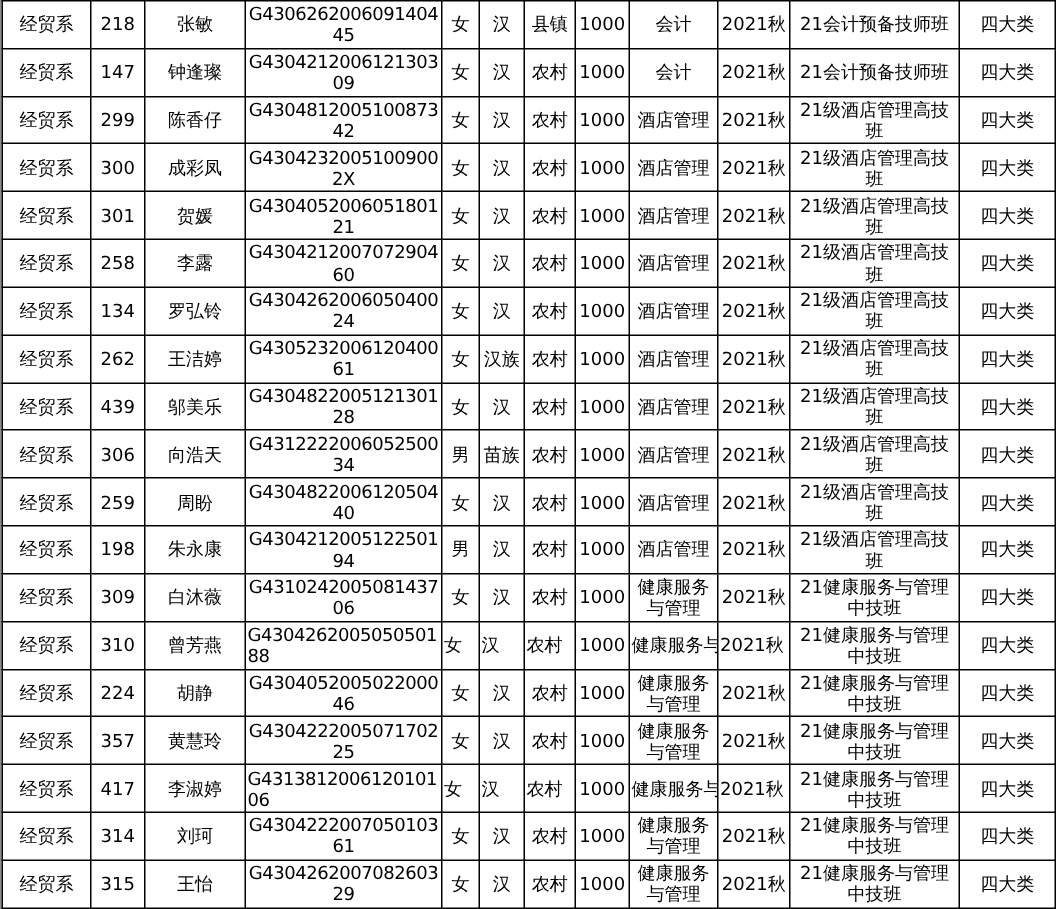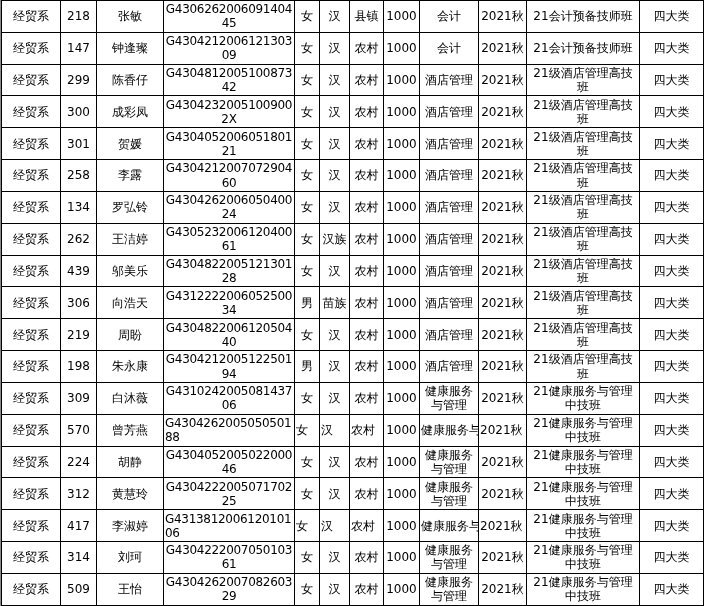--- a/index.html
+++ b/index.html
@@ -202,21 +202,21 @@
     <td class="col-eth">苗族</td>
     <td class="col-area">农村</td>
     <td class="col-amount">1000</td>
     <td class="col-major">酒店管理</td>
     <td class="col-term">2021秋</td>
     <td class="col-class_name">21级酒店管理高技班</td>
     <td class="col-cat">四大类</td>
   </tr>
       <tr>
     <td class="col-dept">经贸系</td>
-    <td class="col-no">219</td>
+    <td class="col-no">259</td>
     <td class="col-name">周盼</td>
     <td class="col-id">G430482200612050440</td>
     <td class="col-gender">女</td>
     <td class="col-eth">汉</td>
     <td class="col-area">农村</td>
     <td class="col-amount">1000</td>
     <td class="col-major">酒店管理</td>
     <td class="col-term">2021秋</td>
     <td class="col-class_name">21级酒店管理高技班</td>
     <td class="col-cat">四大类</td>
@@ -244,21 +244,21 @@
     <td class="col-eth">汉</td>
     <td class="col-area">农村</td>
     <td class="col-amount">1000</td>
     <td class="col-major">健康服务与管理</td>
     <td class="col-term">2021秋</td>
     <td class="col-class_name">21健康服务与管理中技班</td>
     <td class="col-cat">四大类</td>
   </tr>
       <tr class="dense">
     <td class="col-dept">经贸系</td>
-    <td class="col-no">570</td>
+    <td class="col-no">310</td>
     <td class="col-name">曾芳燕</td>
     <td class="col-id">G430426200505050188</td>
     <td class="col-gender">女</td>
     <td class="col-eth">汉</td>
     <td class="col-area">农村</td>
     <td class="col-amount">1000</td>
     <td class="col-major">健康服务与管理</td>
     <td class="col-term">2021秋</td>
     <td class="col-class_name">21健康服务与管理中技班</td>
     <td class="col-cat">四大类</td>
@@ -272,21 +272,21 @@
     <td class="col-eth">汉</td>
     <td class="col-area">农村</td>
     <td class="col-amount">1000</td>
     <td class="col-major">健康服务与管理</td>
     <td class="col-term">2021秋</td>
     <td class="col-class_name">21健康服务与管理中技班</td>
     <td class="col-cat">四大类</td>
   </tr>
       <tr>
     <td class="col-dept">经贸系</td>
-    <td class="col-no">312</td>
+    <td class="col-no">357</td>
     <td class="col-name">黄慧玲</td>
     <td class="col-id">G430422200507170225</td>
     <td class="col-gender">女</td>
     <td class="col-eth">汉</td>
     <td class="col-area">农村</td>
     <td class="col-amount">1000</td>
     <td class="col-major">健康服务与管理</td>
     <td class="col-term">2021秋</td>
     <td class="col-class_name">21健康服务与管理中技班</td>
     <td class="col-cat">四大类</td>
@@ -314,21 +314,21 @@
     <td class="col-eth">汉</td>
     <td class="col-area">农村</td>
     <td class="col-amount">1000</td>
     <td class="col-major">健康服务与管理</td>
     <td class="col-term">2021秋</td>
     <td class="col-class_name">21健康服务与管理中技班</td>
     <td class="col-cat">四大类</td>
   </tr>
       <tr>
     <td class="col-dept">经贸系</td>
-    <td class="col-no">509</td>
+    <td class="col-no">315</td>
     <td class="col-name">王怡</td>
     <td class="col-id">G430426200708260329</td>
     <td class="col-gender">女</td>
     <td class="col-eth">汉</td>
     <td class="col-area">农村</td>
     <td class="col-amount">1000</td>
     <td class="col-major">健康服务与管理</td>
     <td class="col-term">2021秋</td>
     <td class="col-class_name">21健康服务与管理中技班</td>
     <td class="col-cat">四大类</td>

